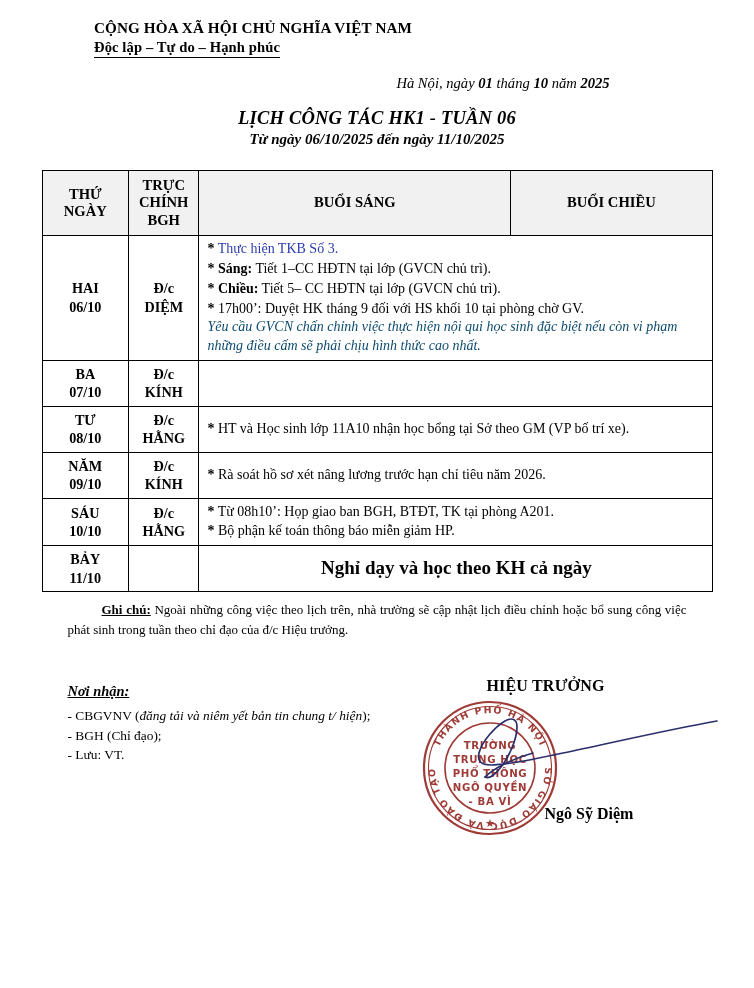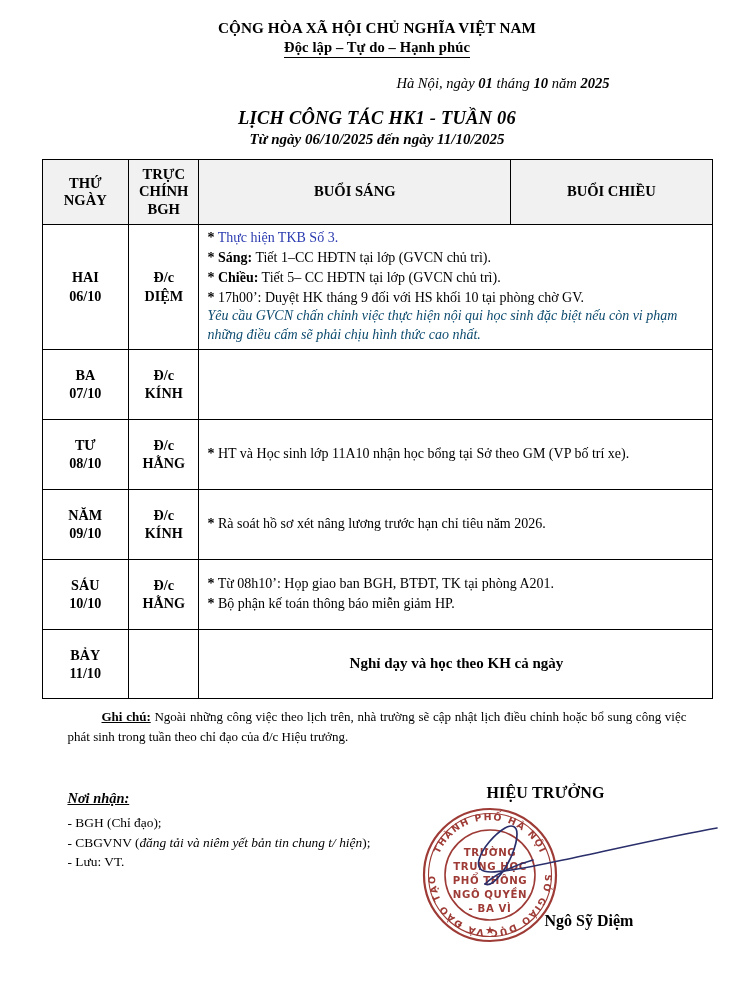--- a/index.html
+++ b/index.html
@@ -28,22 +28,22 @@
     padding: 18px 62px 0 62px;
     box-sizing: border-box;
   }
   .hdr-left {
     width: 300px;
     text-align: center;
     line-height: 1.25;
   }
   .hdr-right {
     flex: 1;
-    text-align: center;
     line-height: 1.25;
+    margin-left: 32px;
   }
   .hdr-line1 {
     font-size: 14.5px;
     letter-spacing: .1px;
   }
   .hdr-line2 {
     font-size: 15.5px;
     font-weight: bold;
     letter-spacing: .1px;
   }
@@ -87,21 +87,21 @@
   }
   .doc-subtitle {
     font-size: 15px;
     font-weight: bold;
     font-style: italic;
     margin-top: 2px;
   }
 
   
   .sched-wrap {
-    margin: 11px auto 0 auto;
+    margin: 22px auto 0 auto;
     width: 671px;
   }
   table.sched {
     border-collapse: collapse;
     width: 100%;
     table-layout: fixed;
   }
   table.sched th, table.sched td {
     border: 1.1px solid #000;
     vertical-align: middle;
@@ -117,33 +117,33 @@
   col.c-day   { width: 80px; }
   col.c-duty  { width: 65px; }
   col.c-am    { width: 288px; }
   col.c-pm    { width: 186px; }
 
   td.day-cell, td.duty-cell {
     text-align: center;
     font-weight: bold;
     font-size: 14.2px;
     line-height: 1.3;
-    padding: 16px 1px;
+    padding: 4px 1px;
   }
   td.content-cell {
     padding: 3px 6px 4px 8px;
     font-size: 14px;
     line-height: 1.42;
     vertical-align: top;
   }
   td.content-cell.center-note {
     text-align: center;
     vertical-align: middle;
     font-weight: bold;
-    font-size: 15px;
+    font-size: 19px;
   }
   .ln { white-space: nowrap; }
   .star { font-weight: bold; }
   .lbl { font-weight: bold; }
   .blue { color: #2b3bb0; }
   .red-it {
     color: #0c4a6e;
     font-style: italic;
     display: block;
     line-height: 1.34;
@@ -354,24 +354,24 @@
   </div>
 
   <div class="note">
     <span class="note-indent"></span><span class="ghi">Ghi chú:</span><span> Ngoài những công việc theo lịch trên, nhà trường sẽ cập nhật lịch điều chỉnh hoặc bổ sung công việc phát sinh trong tuần theo chỉ đạo của đ/c Hiệu trưởng.</span>
   </div>
 
   <div class="footer">
 
     <div class="recipients">
       <div class="recip-title">Nơi nhận:</div>
-      <div class="recip-item">- BGH (Chỉ đạo);</div>
       <div class="recip-item">
         <span>- CBGVNV (</span><i>đăng tải và niêm yết bản tin chung t/ hiện</i><span>);</span>
       </div>
+      <div class="recip-item">- BGH (Chỉ đạo);</div>
       <div class="recip-item">- Lưu: VT.</div>
     </div>
 
     <div class="sign-block">
       <div class="sign-title">HIỆU TRƯỞNG</div>
 
       <div class="seal">
         <svg width="138" height="138" viewBox="0 0 138 138" xmlns="http://www.w3.org/2000/svg">
           <defs>
             <path id="sealArc" d="M 69,133 A 64,64 0 1 1 69.1,133" fill="none"></path>

